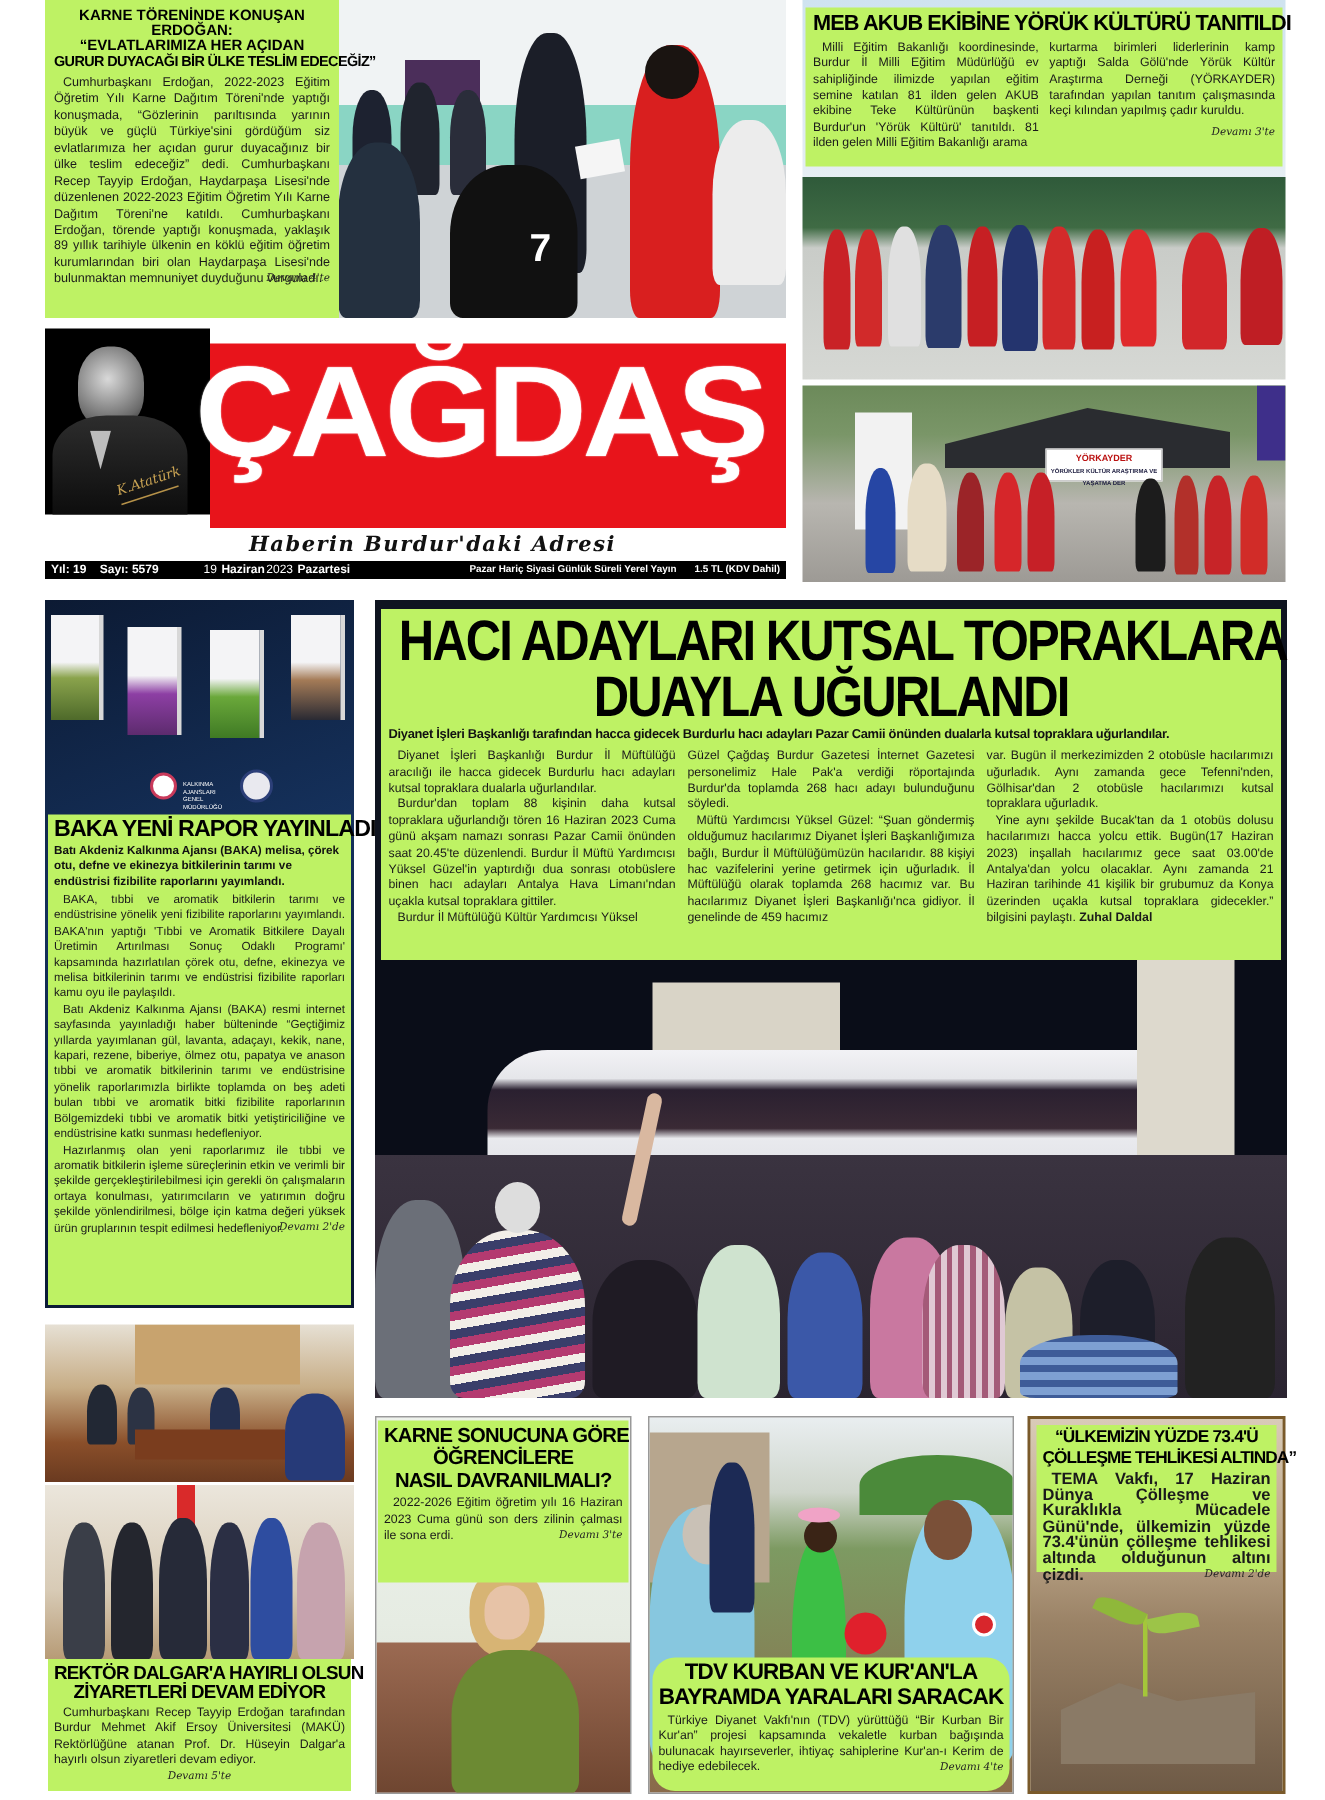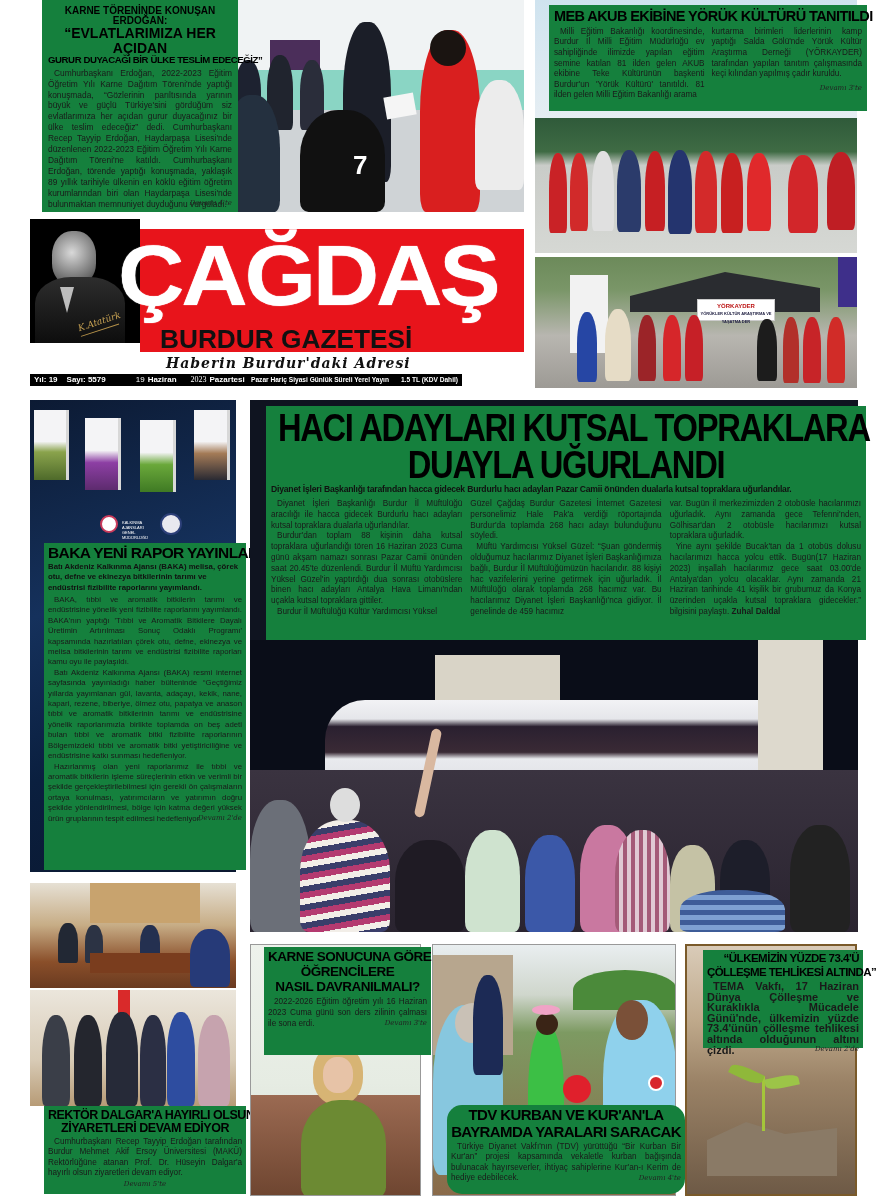--- a/index.html
+++ b/index.html
@@ -4,21 +4,21 @@
 <style>
   * { box-sizing: border-box; margin: 0; padding: 0; }
   html, body { width: 883px; height: 1200px; background: #ffffff; overflow: hidden; }
   body { position: relative; font-family: "Liberation Sans", sans-serif; color: #111; }
 
   .abs { position: absolute; }
   .hl { font-family: "Liberation Sans", sans-serif; font-weight: 900; color: #000; text-align: center; line-height: 1.02; }
   .body-text { font-size: 8.2px; line-height: 10.6px; text-align: justify; color: #1a1a1a; }
   .body-text p { text-indent: 6px; }
   .devami { font-family: "DejaVu Serif", serif; font-style: italic; font-size: 7px; text-align: right; color: #222; }
-  .boxw { background: #15803d; margin-left: 12px; }
+  .boxw { background: #bef264; }
   .photo { overflow: hidden; }
 
   
   #story-karne { left: 30px; top: 0; width: 494px; height: 212px; }
   #story-karne .photo { position: absolute; left: 195px; top: 0; width: 299px; height: 212px;
     background: linear-gradient(180deg, #e8eef0 0%, #dfe8e6 40%, #6fc2b0 48%, #cfd6d8 52%, #bfc3c5 100%); }
   #story-karne .txt { position: absolute; left: 0; top: 0; width: 196px; height: 212px; padding: 6px 6px 0 6px; }
 
   
   #story-meb { left: 535px; top: 0; width: 322px; height: 388px; }
@@ -65,21 +65,21 @@
     <div class="abs" style="left:160px;top:95px;width:30px;height:22px;background:#f5f5f5;transform:rotate(-10deg);"></div>
     <div class="person" style="left:195px;top:30px;width:60px;height:182px;background:#d91f1f;"></div>
     <div class="abs" style="left:205px;top:30px;width:36px;height:36px;border-radius:50%;background:#1a1411;"></div>
     <div class="person" style="left:75px;top:110px;width:85px;height:102px;background:#111;"></div>
     <div class="person" style="left:0;top:95px;width:55px;height:117px;background:#24303f;"></div>
     <div class="person" style="left:250px;top:80px;width:49px;height:110px;background:#ececec;"></div>
     <div class="abs" style="left:128px;top:150px;width:18px;height:30px;color:#fff;font:bold 26px 'Liberation Sans',sans-serif;">7</div>
   </div>
   <div class="txt boxw">
     <div class="hl" style="font-size:10px;">KARNE TÖRENİNDE KONUŞAN ERDOĞAN:</div>
-    <div class="hl" style="font-size:14px;">“EVLATLARIMIZA HER AÇIDAN</div>
+    <div class="hl" style="font-size:10px;">“EVLATLARIMIZA HER AÇIDAN</div>
     <div class="hl" style="font-size:9.6px;white-space:nowrap;letter-spacing:-0.4px;">GURUR DUYACAĞI BİR ÜLKE TESLİM EDECEĞİZ”</div>
     <div class="body-text" style="margin-top:3px;font-size:8.4px;line-height:10.9px;">
         <p>Cumhurbaşkanı Erdoğan, 2022-2023 Eğitim Öğretim Yılı Karne Dağıtım Töreni'nde yaptığı konuşmada, “Gözlerinin parıltısında yarının büyük ve güçlü Türkiye'sini gördüğüm siz evlatlarımıza her açıdan gurur duyacağınız bir ülke teslim edeceğiz” dedi. Cumhurbaşkanı Recep Tayyip Erdoğan, Haydarpaşa Lisesi'nde düzenlenen 2022-2023 Eğitim Öğretim Yılı Karne Dağıtım Töreni'ne katıldı. Cumhurbaşkanı Erdoğan, törende yaptığı konuşmada, yaklaşık 89 yıllık tarihiyle ülkenin en köklü eğitim öğretim kurumlarından biri olan Haydarpaşa Lisesi'nde bulunmaktan memnuniyet duyduğunu vurguladı.</p>
       </div>
     <div class="devami" style="margin-top:-10px;">Devamı 4'te</div>
   </div>
 </article>
 
 <article id="story-meb" class="abs">
   <div class="photo abs" style="left:0;top:0;width:322px;height:120px;background:linear-gradient(180deg,#cfe3ef,#e6eef3);"></div>
@@ -129,33 +129,30 @@
 </article>
 
 <header id="masthead" class="abs">
   <div class="abs" style="left:0;top:0;width:110px;height:124px;background:#000;">
     <div class="abs" style="left:22px;top:12px;width:44px;height:54px;border-radius:45% 45% 40% 40%;background:radial-gradient(circle at 45% 40%,#d9d9d9,#6a6a6a 70%,#222);"></div>
     <div class="abs" style="left:5px;top:58px;width:90px;height:66px;border-radius:40% 40% 0 0;background:linear-gradient(180deg,#2d2d2d,#0d0d0d);"></div>
     <div class="abs" style="left:30px;top:68px;width:14px;height:26px;background:#bdbdbd;clip-path:polygon(0 0,100% 0,50% 100%);"></div>
     <div class="abs" style="left:48px;top:98px;width:40px;height:14px;border-bottom:1px solid #b69249;transform:rotate(-18deg);font:italic 9px 'DejaVu Serif',serif;color:#c9a353;">K.Atatürk</div>
   </div>
   <div class="abs" style="left:110px;top:10px;width:384px;height:123px;background:#e8141b;"></div>
-  <div class="abs" style="left:88px;top:16px;width:400px;height:80px;overflow:visible;">
+  <div class="abs" style="left:100px;top:16px;width:400px;height:80px;overflow:visible;">
     <div style="font:900 86px/80px 'Liberation Sans',sans-serif;color:#fff;letter-spacing:-3px;transform:scaleX(1.07);transform-origin:left top;text-shadow:0 0 1px #fff;">ÇAĞDAŞ</div>
   </div>
-  <div class="abs" style="left:130px;top:107px;width:300px;height:26px;">
-    <div style="font:900 25px/26px 'Liberation Sans',sans-serif;color:#111;letter-spacing:0;transform:scaleX(1.05);transform-origin:left top;white-space:nowrap;">BURDUR GAZETESİ</div>
-  </div>
   <div class="abs" style="left:136px;top:135px;width:300px;height:18px;text-align:left;font:italic 700 14px/18px 'DejaVu Serif',serif;color:#111;letter-spacing:1px;">Haberin Burdur'daki Adresi</div>
-  <div class="abs" style="left:0;top:155px;width:432px;height:12px;background:#000;color:#fff;font:700 8px/12px 'Liberation Sans',sans-serif;display:flex;align-items:center;padding:0 4px;white-space:nowrap;">
+  <div class="abs" style="left:0;top:155px;width:494px;height:12px;background:#000;color:#fff;font:700 8px/12px 'Liberation Sans',sans-serif;display:flex;align-items:center;padding:0 4px;white-space:nowrap;">
     <span>Yıl: 19</span>
     <span style="margin-left:9px;">Sayı: 5579</span>
     <span style="margin-left:30px;font-weight:400;">19</span>
     <span style="margin-left:3px;">Haziran</span>
-    <span style="margin-left:14px;font-weight:400;font-family:Liberation Serif, serif;">2023</span>
+    <span style="margin-left:1px;font-weight:400;">2023</span>
     <span style="margin-left:3px;">Pazartesi</span>
     <span style="margin-left:auto;font-size:6.6px;">Pazar Hariç Siyasi Günlük Süreli Yerel Yayın</span>
     <span style="margin-left:12px;font-size:6.6px;">1.5 TL (KDV Dahil)</span>
   </div>
 </header>
 
 <article id="story-baka" class="abs">
   <div class="photo abs" style="left:0;top:0;width:206px;height:472px;background:linear-gradient(160deg,#0c1a33 0%,#15315c 40%,#0a1f3f 70%,#0b1830 100%);">
     <div class="abs" style="left:4px;top:10px;width:35px;height:70px;background:linear-gradient(180deg,#f4f4f6 45%,#8aa34c 60%,#4e6a2a 100%);border-right:3px solid #d8d8d8;"></div>
     <div class="abs" style="left:55px;top:18px;width:36px;height:72px;background:linear-gradient(180deg,#f4f4f6 45%,#8d3fa4 62%,#5d2b6e 100%);border-right:3px solid #d8d8d8;"></div>
@@ -291,20 +288,20 @@
 </article>
 
 <article id="story-tema" class="abs">
   <div class="photo abs" style="left:0;top:0;width:172px;height:252px;background:linear-gradient(180deg,#d9cbb8 0%,#bfa98b 30%,#9a8266 55%,#6e5a46 100%);border:2px solid #7a5a2a;">
     <div class="abs" style="left:20px;top:170px;width:130px;height:60px;background:#8a7a66;clip-path:polygon(0 40%,30% 10%,60% 30%,100% 20%,100% 100%,0 100%);"></div>
     <div class="abs" style="left:75px;top:130px;width:3px;height:55px;background:#a4c63a;"></div>
     <div class="abs" style="left:42px;top:122px;width:35px;height:12px;border-radius:50% 0;background:#8fb83a;transform:rotate(25deg);"></div>
     <div class="abs" style="left:78px;top:130px;width:34px;height:12px;border-radius:0 50%;background:#9cc448;transform:rotate(-12deg);"></div>
   </div>
   <div class="abs boxw" style="left:6px;top:6px;width:160px;height:98px;padding:2px 4px;">
-    <div class="hl" style="font-size:11.5px;letter-spacing:-0.5px;line-height:13px;white-space:nowrap;text-align:right;">“ÜLKEMİZİN YÜZDE 73.4'Ü</div>
+    <div class="hl" style="font-size:11.5px;letter-spacing:-0.5px;line-height:13px;white-space:nowrap;">“ÜLKEMİZİN YÜZDE 73.4'Ü</div>
     <div class="hl" style="font-size:11.5px;letter-spacing:-0.6px;line-height:14px;white-space:nowrap;">ÇÖLLEŞME TEHLİKESİ ALTINDA”</div>
     <div class="body-text" style="margin-top:2px;font-size:11px;line-height:10.6px;font-weight:bold;">
         <p>TEMA Vakfı, 17 Haziran Dünya Çölleşme ve Kuraklıkla Mücadele Günü'nde, ülkemizin yüzde 73.4'ünün çölleşme tehlikesi altında olduğunun altını çizdi.</p>
       </div>
     <div class="devami" style="margin-top:-10px;">Devamı 2'de</div>
   </div>
 </article>
 
 </body></html>

